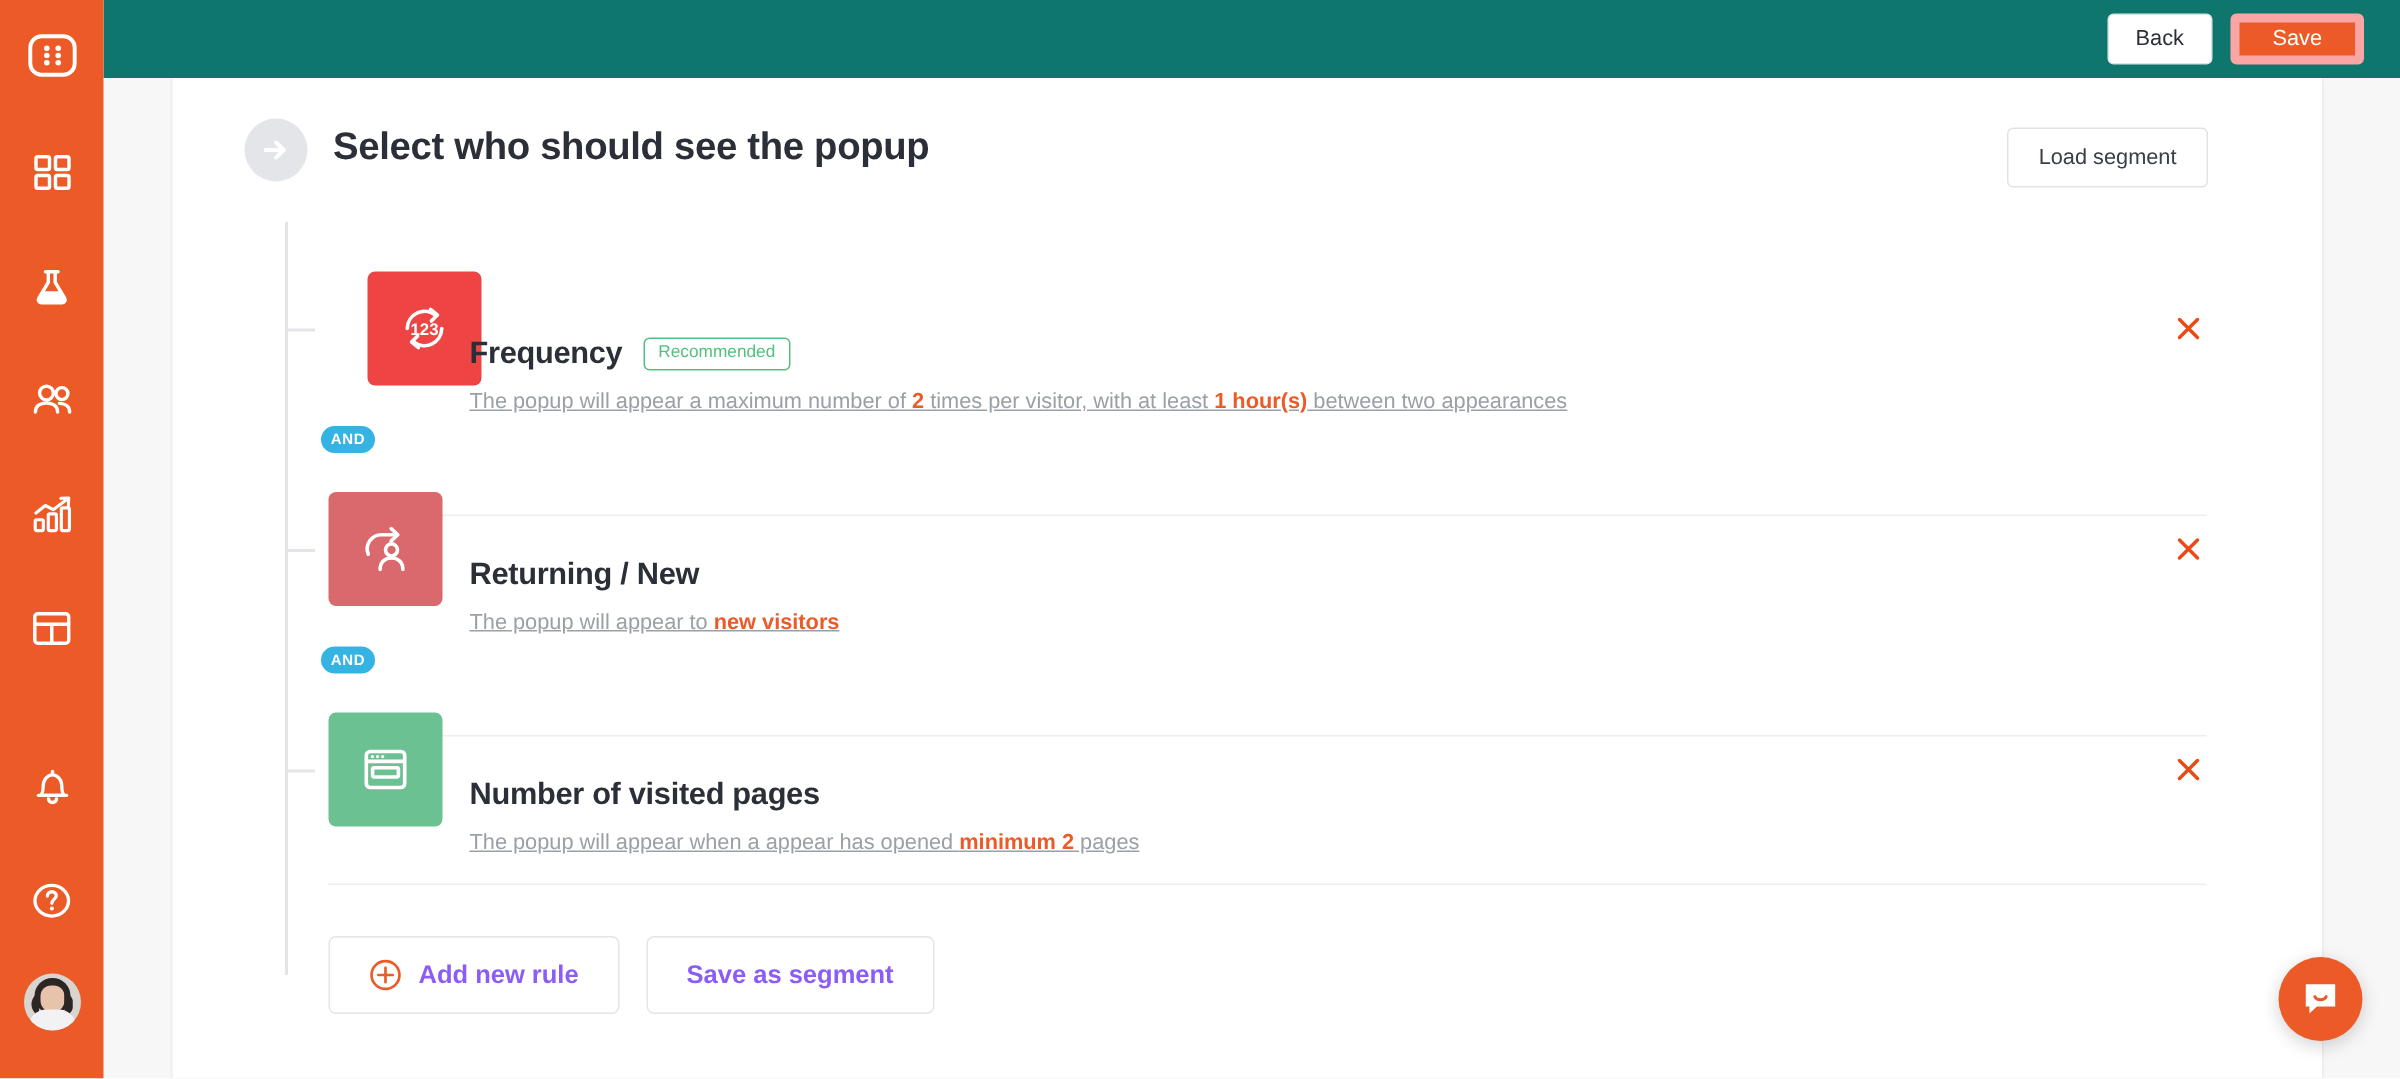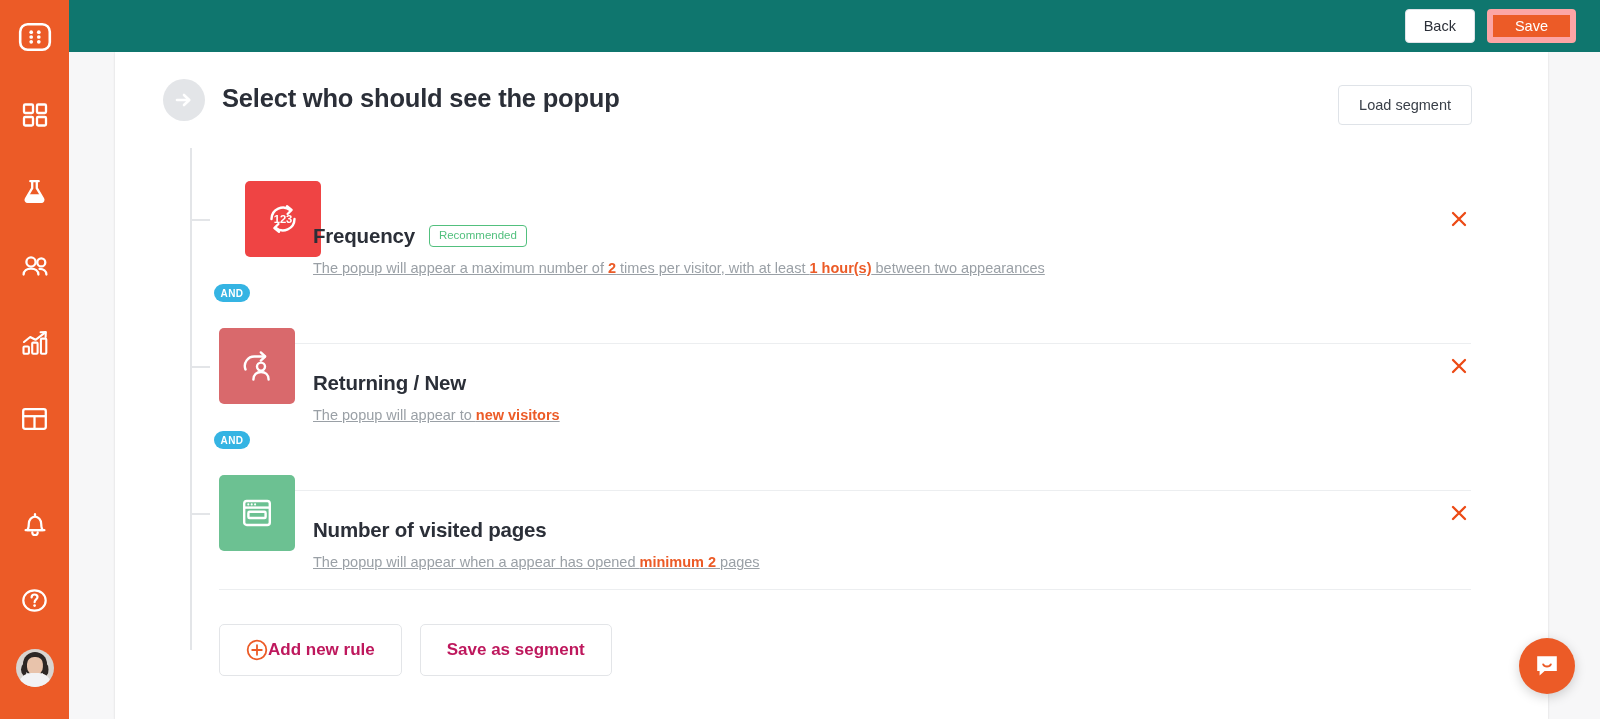--- a/index.html
+++ b/index.html
@@ -276,24 +276,25 @@
     left: 104px;
     top: 572px;
     display: flex; gap: 18px;
   }
   .btn-outline {
     height: 52px;
     padding: 0 26px;
     background: #ffffff;
     border: 1px solid #e3e5e8;
     border-radius: 5px;
-    color: #be185d;
+    color: #8b5cf6;
     font-size: 17px;
     font-weight: bold;
     display: flex; align-items: center; justify-content: center;
+    gap: 11px;
     cursor: pointer;
     white-space: nowrap;
   }
 
   
   .intercom {
     position: absolute;
     right: 25px; bottom: 25px;
     width: 56px; height: 56px;
     border-radius: 50%;

